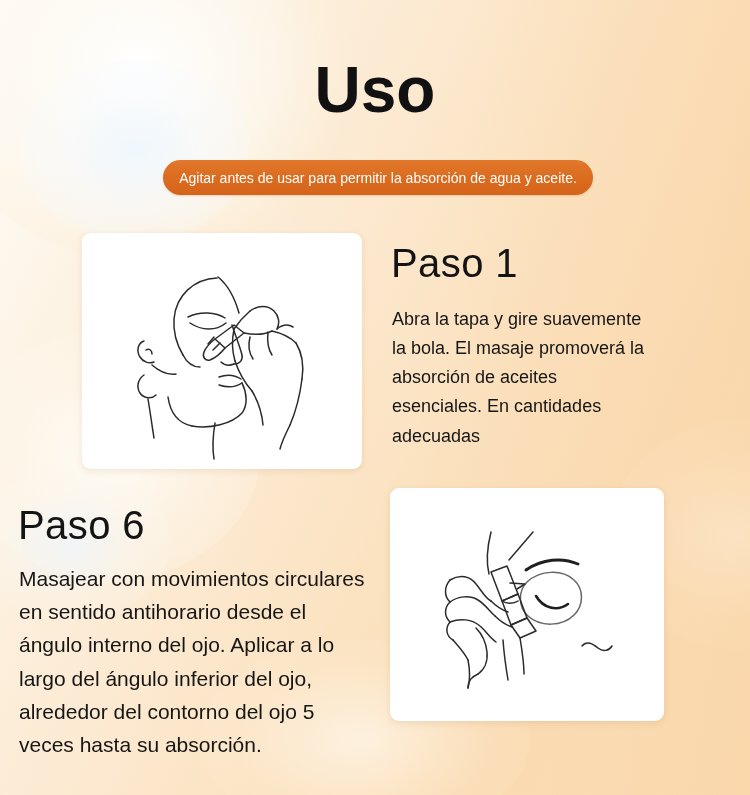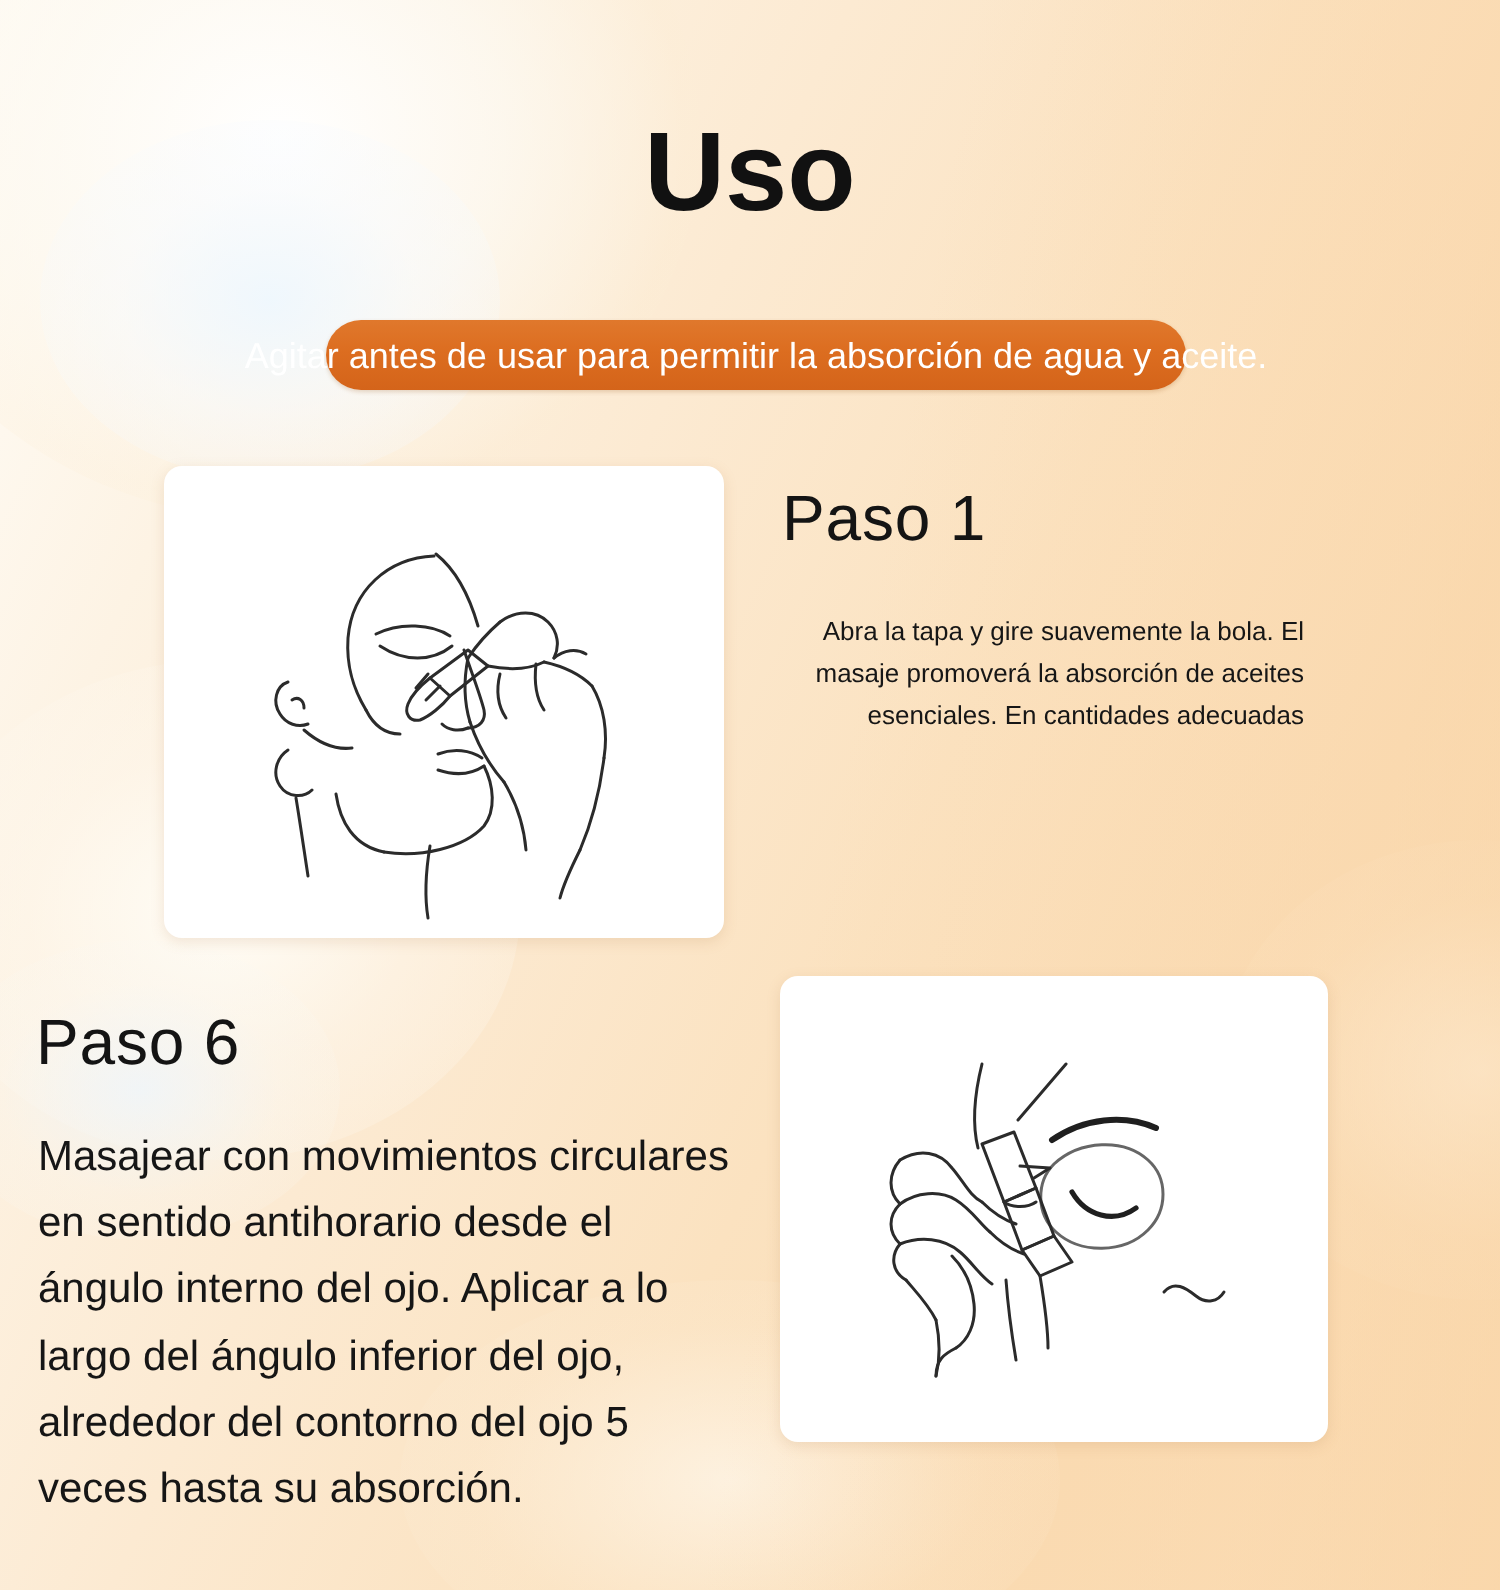--- a/index.html
+++ b/index.html
@@ -96,21 +96,21 @@
       rgba(250,214,170,0.45) 85%,
       rgba(249,209,160,0.55) 100%);
   }
 
   
   #title {
     position: absolute;
     left: 0; top: 58px;
     width: 750px;
     text-align: center;
-    font-size: 56px;
+    font-size: 64px;
     font-weight: bold;
     letter-spacing: 0px;
     color: #111111;
     line-height: 1;
   }
 
   
   #pill {
     position: absolute;
     left: 163px;
@@ -119,21 +119,21 @@
     height: 35px;
     border-radius: 18px;
     background: linear-gradient(180deg, #e0782c 0%, #dc6d20 45%, #d4641a 100%);
     box-shadow: 0 1px 2px rgba(150,80,20,0.22);
     display: flex;
     align-items: center;
     justify-content: center;
   }
   #pill-text {
     color: #ffffff;
-    font-size: 18px;
+    font-size: 14px;
     white-space: nowrap;
     line-height: 1;
   }
 
   
   .photo-card {
     position: absolute;
     background: #ffffff;
     border-radius: 9px;
     box-shadow: 0 2px 7px rgba(180,130,80,0.18);
@@ -153,36 +153,36 @@
   }
   .photo-card svg {
     display: block;
     width: 100%;
     height: 100%;
   }
 
   
   .step-heading {
     position: absolute;
-    font-size: 32px;
+    font-size: 40px;
     font-weight: 400;
     color: #141414;
     line-height: 1;
     letter-spacing: 0.4px;
   }
   .step-body {
     position: absolute;
     font-size: 12.4px;
     color: #191919;
     line-height: 1.52;
     color: #161616;
   }
 
   #step1-heading { left: 391px; top: 243px; }
-  #step1-body    { left: 392px; top: 305px; width: 260px; font-size: 13px; line-height: 1.62; text-align: right; }
+  #step1-body    { left: 392px; top: 305px; width: 260px; font-size: 18px; line-height: 1.62; }
 
   #step2-heading { left: 18px;  top: 505px; }
   #step2-body    { left: 19px;  top: 562px; width: 355px; font-size: 21px; line-height: 1.58; }
 </style>
 </head>
 <body>
 
 <div id="page">
 
   <div class="bg-base"></div>

